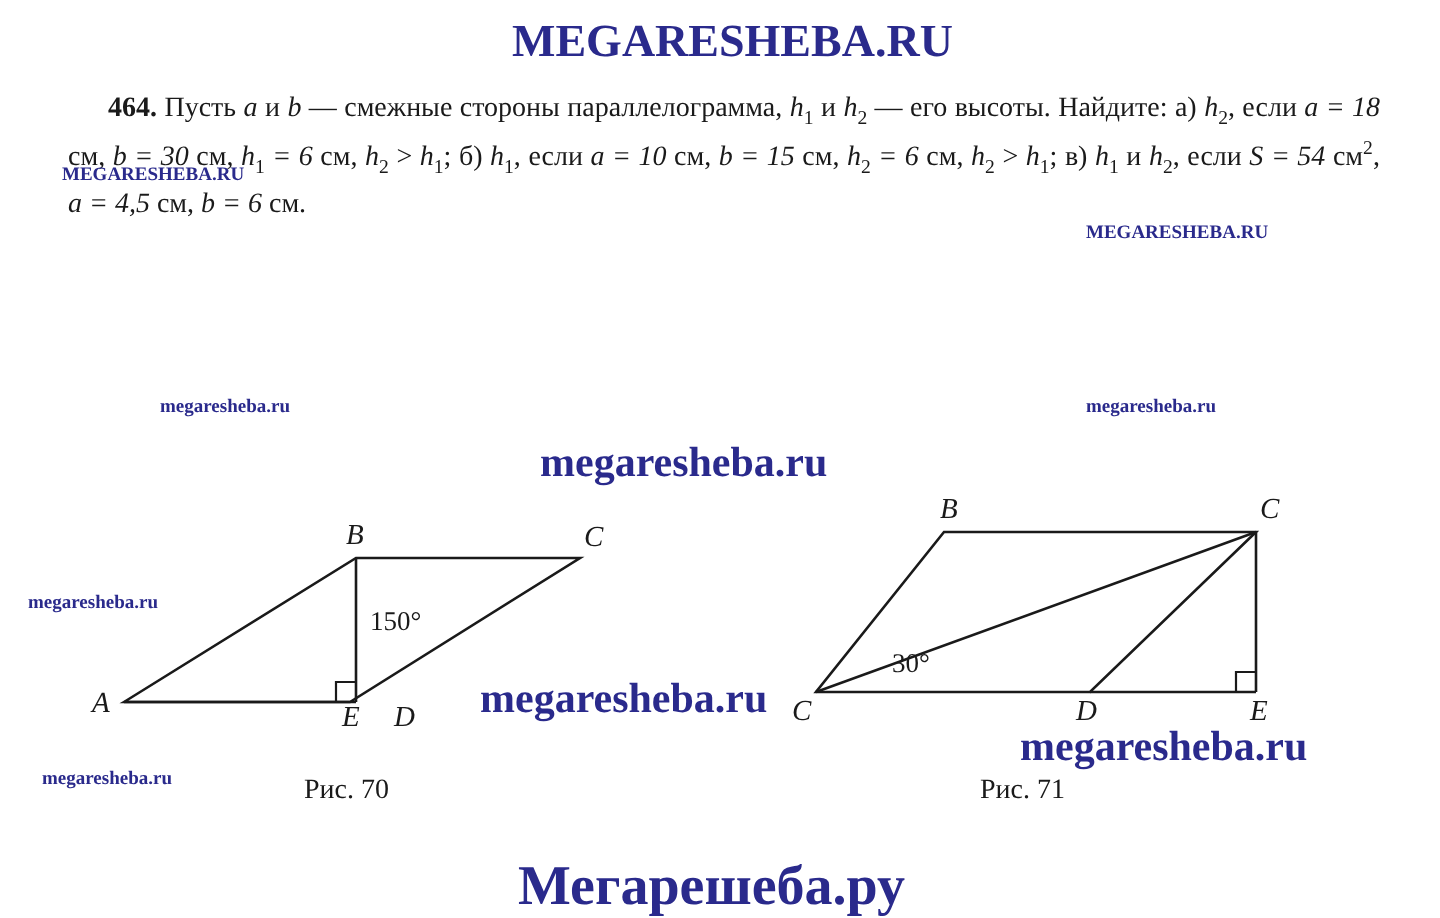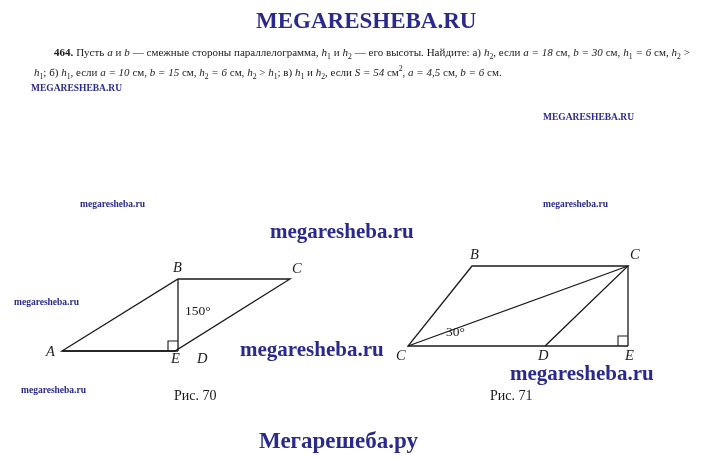--- a/index.html
+++ b/index.html
@@ -16,46 +16,46 @@
     color:#2a2a8c;
     font-family:"Liberation Serif", serif;
     font-weight:bold;
     white-space:nowrap;
     pointer-events:none;
     text-align:center;
   }
   .wm-small{font-size:9.5px;}
   .wm-big{font-size:21px;}
   .wm-top{font-size:23px;}
-  .wm-bottom{font-size:23px;}
+  .wm-bottom{font-size:28px;}
 
   #title-wm{ top:8px; left:256px; }
   #bottom-wm{ top:428px; left:259px; }
 
   .body-text{
     position:absolute;
     left:34px;
     top:44px;
     width:656px;
-    font-size:11px;
+    font-size:14px;
     line-height:1.52;
     text-align:justify;
   }
   .prob-num{font-weight:bold;}
   i{font-style:italic;}
   sub{font-size:70%;}
   sup{font-size:70%;}
   .sol-word{letter-spacing:1.6px;}
 
   .fig-area{position:absolute;left:0;top:246px;width:720px;height:160px;}
   .cap{
     position:absolute;
     font-size:14px;
   }
-  #cap70{left:174px;top:388px;}
+  #cap70{left:152px;top:388px;}
   #cap71{left:490px;top:388px;}
   svg{position:absolute;left:0;top:0;}
 </style>
 </head>
 <body>
 
 <div class="wm wm-top" id="title-wm">MEGARESHEBA.RU</div>
 
 <div class="body-text">
   <p style="margin:0 0 11px 0;">

